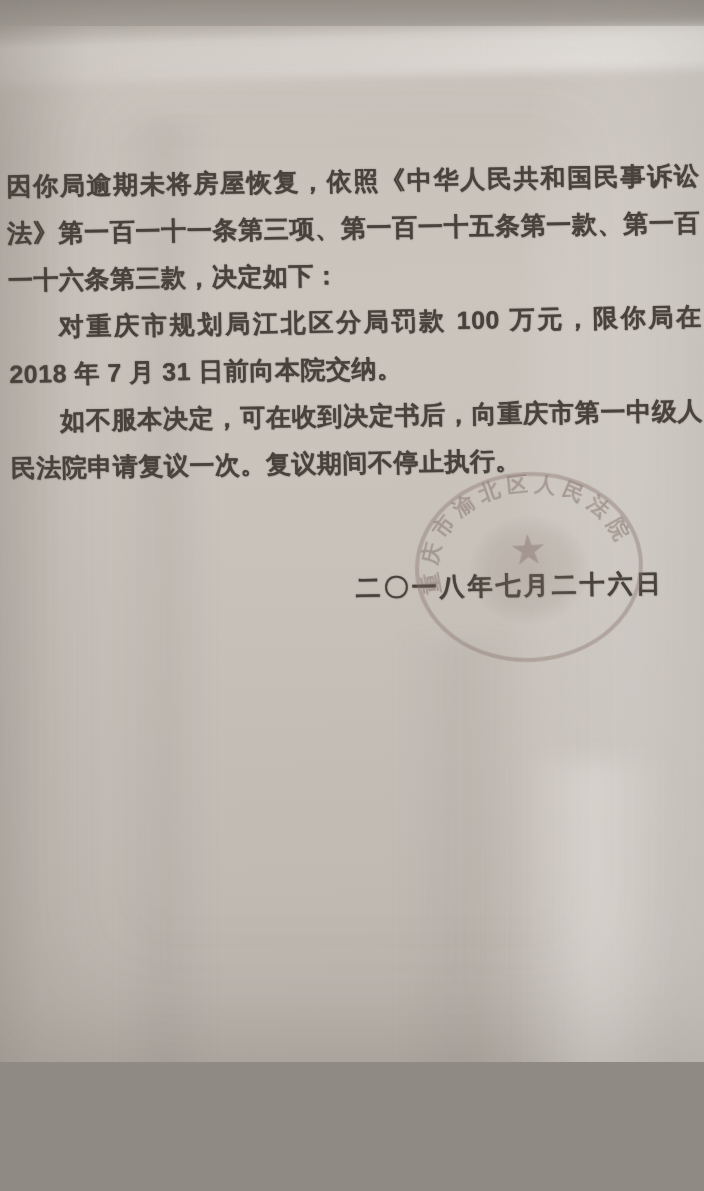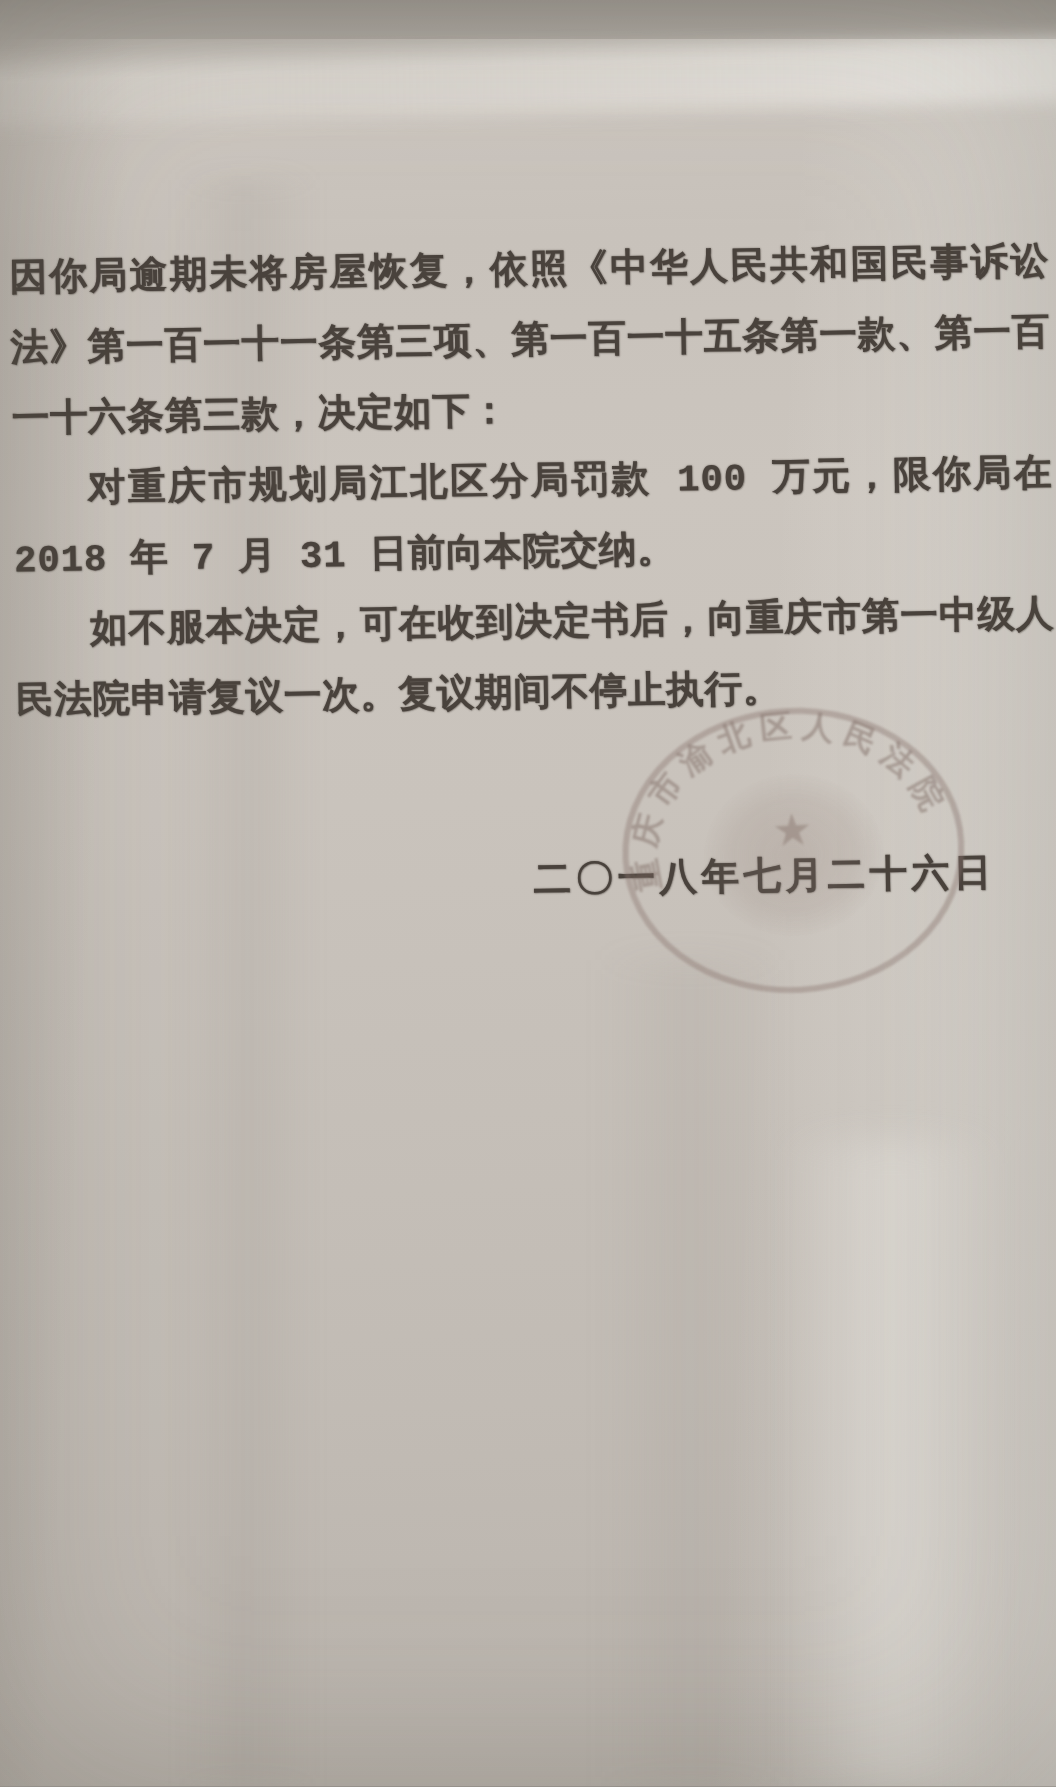--- a/index.html
+++ b/index.html
@@ -1,20 +1,20 @@
 <!DOCTYPE html>
 <html><head>
 <meta charset="utf-8">
 <style>
   html,body{margin:0;padding:0;background:#8f8a84;}
   .photo{
     position:relative;
-    width:704px;height:1191px;
+    width:704px;height:1062px;
     overflow:hidden;
-    font-family:Liberation Mono, monospace;
+    font-family:Liberation Sans, sans-serif;
     background:
       linear-gradient(93deg, rgba(120,113,106,0.18) 0%, rgba(120,113,106,0) 12%, rgba(255,255,255,0) 70%, rgba(240,238,233,0.30) 88%, rgba(250,248,244,0.40) 100%),
       linear-gradient(178deg,
         #a7a29c 0%, #b3aea7 2%,
         #d3cec7 4.5%, #cdc7c0 7%,
         #c8c2bb 14%, #cbc5be 28%,
         #c9c3bc 45%, #c5bfb8 62%,
         #c1bbb4 78%, #bcb6af 92%, #b7b1aa 100%);
   }
   .vignette{position:absolute;inset:0;box-shadow:inset 0 0 140px rgba(84,78,70,0.28);pointer-events:none;}

